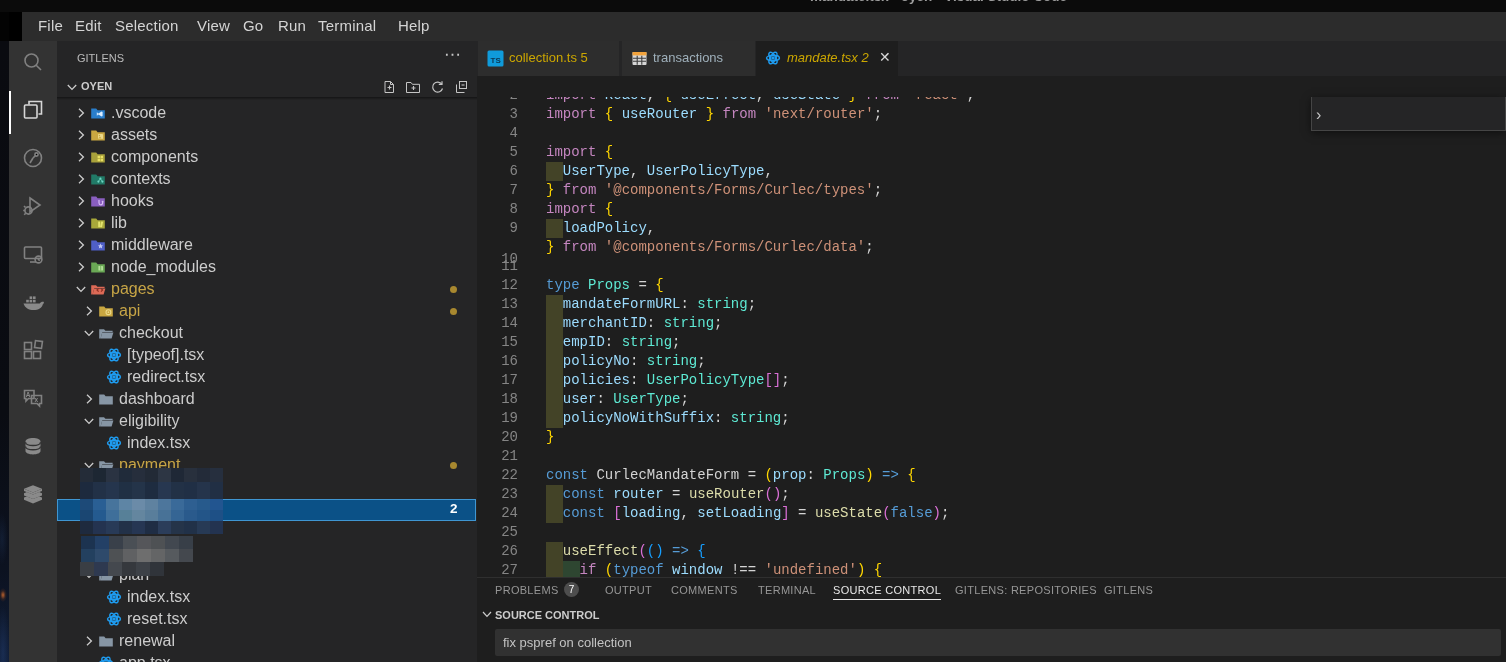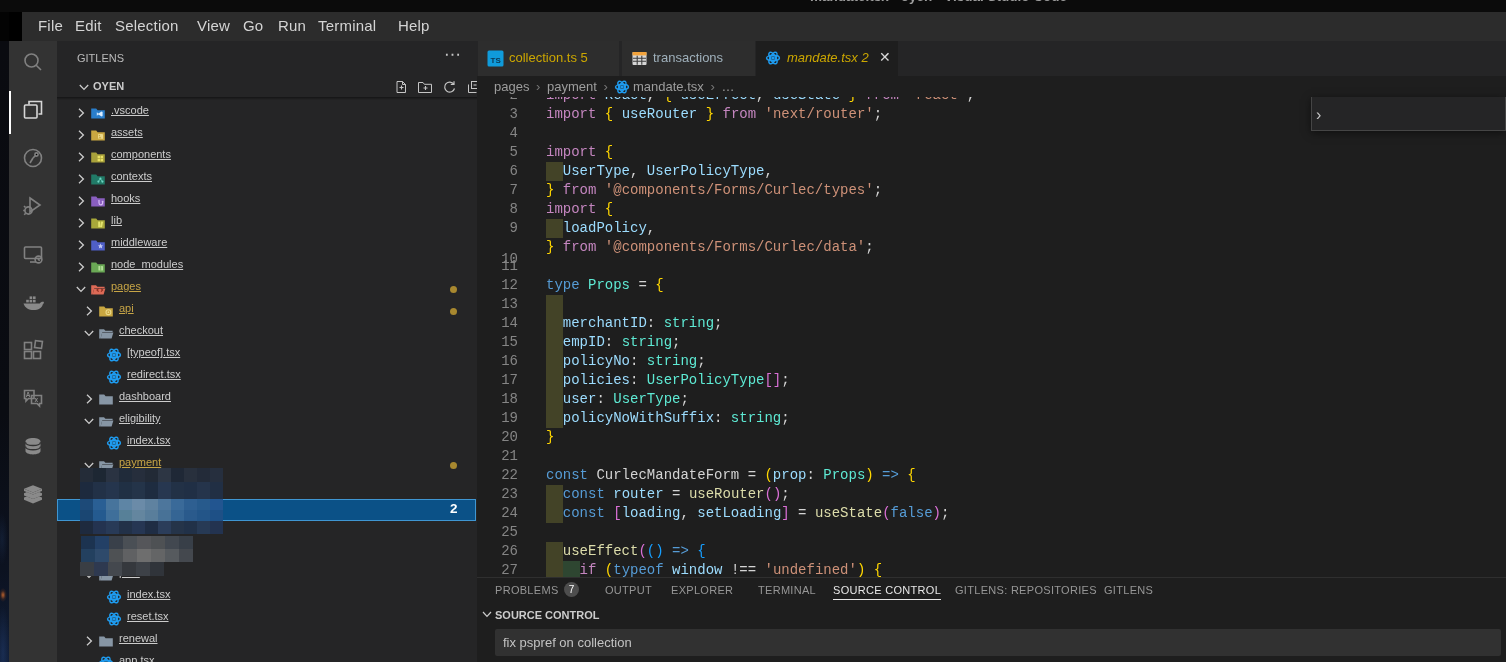--- a/index.html
+++ b/index.html
@@ -24,25 +24,25 @@
        radial-gradient(4px 7px at 3px 554px, rgba(205,105,45,0.9), rgba(120,60,30,0.3) 60%, rgba(0,0,0,0) 100%),
        radial-gradient(6px 26px at 2px 498px, rgba(35,60,100,0.3), rgba(0,0,0,0) 100%),
        radial-gradient(7px 48px at 3px 612px, rgba(40,70,125,0.4), rgba(0,0,0,0) 100%),
        linear-gradient(180deg, #0a0b10 0%, #0a0c12 60%, #0c1220 85%, #101d36 100%); }
 
   
   #sidebar { left:57px; top:41px; width:420px; height:621px; background:#252526; overflow:hidden; }
   .sbx { position:absolute; color:#cccccc; }
   #explabel { left:20px; top:11px; font-size:11px; color:#bbbbbb; }
   #dots3 { left:387px; top:3px; font-size:17px; color:#c5c5c5; letter-spacing:1px; }
-  #oyenhead { left:12px; top:35px; width:420px; height:22px;text-align:center; }
+  #oyenhead { left:0; top:35px; width:420px; height:22px;text-align:center; }
   .row { position:absolute; left:0; width:420px; height:22px; }
   .twisty { position:absolute; width:16px; height:16px; top:3px; }
   .ficon { position:absolute; width:16px; height:16px; top:3px; }
-  .lbl { position:absolute; top:2px; font-size:11px; color:#cccccc; white-space:nowrap;text-decoration:underline; }
+  .lbl { position:absolute; top:2px; font-size:16px; color:#cccccc; white-space:nowrap; }
   .gold { color:#c7a546 !important; }
   .gdot { position:absolute; left:393px; top:8px; width:7px; height:7px; border-radius:50%; background:#a8882f; }
   #selrow { left:0; top:458px; width:419px; height:22px; background:#0b5187; border:1px solid #3f96d2; }
   #selbadge { left:393px; top:460px; font-size:13.5px; font-weight:bold; color:#ffffff; }
 
   
   #egroup { left:477px; top:41px; width:1029px; height:621px; background:#1e1e1e; }
   #tabbar { position:absolute; left:0; top:0; width:1029px; height:35px; background:#252526; }
   .tab { position:absolute; top:0; height:35px; background:#2d2d2d; }
   .tablbl { position:absolute; top:9px; font-size:13px; white-space:nowrap; }
@@ -532,32 +532,20 @@
                 <ellipse cx="8" cy="8" rx="6.4" ry="2.7"></ellipse>
                 <ellipse cx="8" cy="8" rx="6.4" ry="2.7" transform="rotate(60 8 8)"></ellipse>
                 <ellipse cx="8" cy="8" rx="6.4" ry="2.7" transform="rotate(120 8 8)"></ellipse>
               </g>
               <circle cx="8" cy="8" r="1.8" fill="#1f9cf0"></circle>
             </svg></span>
           <span class="tablbl" style="left:31px;color:#cca700;font-style:italic">mandate.tsx 2</span>
           <span style="position:absolute;left:123px;top:8px;color:#d8d8d8;font-size:14px">✕</span>
         </div>
       </div>
-<div id="breadcrumbs">
-        <span style="position:absolute;left:17px;top:3px">pages<span style="color:#767676;padding:0 3px">&nbsp;›&nbsp;</span>payment<span style="color:#767676;padding:0 3px">&nbsp;›&nbsp;</span></span>
-        <span style="position:absolute;left:137px;top:3px"><svg width="16" height="16" viewBox="0 0 16 16" style="">
-            <g stroke="#1f9cf0" stroke-width="1.5" fill="none">
-              <ellipse cx="8" cy="8" rx="6.4" ry="2.7"></ellipse>
-              <ellipse cx="8" cy="8" rx="6.4" ry="2.7" transform="rotate(60 8 8)"></ellipse>
-              <ellipse cx="8" cy="8" rx="6.4" ry="2.7" transform="rotate(120 8 8)"></ellipse>
-            </g>
-            <circle cx="8" cy="8" r="1.8" fill="#1f9cf0"></circle>
-          </svg></span>
-        <span style="position:absolute;left:156px;top:3px">mandate.tsx<span style="color:#767676;padding:0 3px">&nbsp;›&nbsp;</span>…</span>
-      </div>
 <div id="code">
         <div class="gn" style="top:-11px">2</div>
 <div class="cl" style="top:-11px"><span class="kp">import</span> <span class="v">React</span>, <span class="b1">{</span> <span class="v">useEffect</span>, <span class="v">useState</span> <span class="b1">}</span> <span class="kp">from</span> <span class="s">'react'</span>;</div>
 <div class="gn" style="top:8px">3</div>
 <div class="cl" style="top:8px"><span class="kp">import</span> <span class="b1">{</span> <span class="v">useRouter</span> <span class="b1">}</span> <span class="kp">from</span> <span class="s">'next/router'</span>;</div>
 <div class="gn" style="top:27px">4</div>
 <div class="gn" style="top:46px">5</div>
 <div class="cl" style="top:46px"><span class="kp">import</span> <span class="b1">{</span></div>
 <div class="ind" style="top:65px"></div>
 <div class="gn" style="top:65px">6</div>
@@ -569,20 +557,21 @@
 <div class="ind" style="top:122px"></div>
 <div class="gn" style="top:122px">9</div>
 <div class="cl" style="top:122px">  <span class="v">loadPolicy</span>,</div>
 <div class="gn" style="top:153px">10</div>
 <div class="cl" style="top:141px"><span class="b1">}</span> <span class="kp">from</span> <span class="s">'@components/Forms/Curlec/data'</span>;</div>
 <div class="gn" style="top:160px">11</div>
 <div class="gn" style="top:179px">12</div>
 <div class="cl" style="top:179px"><span class="kb">type</span> <span class="ty">Props</span> = <span class="b1">{</span></div>
 <div class="ind" style="top:198px"></div>
 <div class="gn" style="top:198px">13</div>
+<div class="cl" style="top:198px">  <span class="v">mandateFormURL</span>: <span class="ty">string</span>;</div>
 <div class="ind" style="top:217px"></div>
 <div class="gn" style="top:217px">14</div>
 <div class="cl" style="top:217px">  <span class="v">merchantID</span>: <span class="ty">string</span>;</div>
 <div class="ind" style="top:236px"></div>
 <div class="gn" style="top:236px">15</div>
 <div class="cl" style="top:236px">  <span class="v">empID</span>: <span class="ty">string</span>;</div>
 <div class="ind" style="top:255px"></div>
 <div class="gn" style="top:255px">16</div>
 <div class="cl" style="top:255px">  <span class="v">policyNo</span>: <span class="ty">string</span>;</div>
 <div class="ind" style="top:274px"></div>
@@ -613,21 +602,21 @@
 <div class="ind2" style="top:464px"></div>
 <div class="gn" style="top:464px">27</div>
 <div class="cl" style="top:464px">    <span class="kp">if</span> <span class="b1">(</span><span class="kb">typeof</span> <span class="v">window</span> !== <span class="s">'undefined'</span><span class="b1">)</span> <span class="b1">{</span></div>
       </div>
 <div id="find">
         <span id="findchev">›</span>
       </div>
 <div id="panel">
         <span class="ptab" style="left:18px;">PROBLEMS</span>
         <span class="ptab" style="left:128px;">OUTPUT</span>
-        <span class="ptab" style="left:194px;">EXPLORER</span>
+        <span class="ptab" style="left:194px;">COMMENTS</span>
         <span class="ptab" style="left:281px;">TERMINAL</span>
         <span class="ptab" style="left:356px;color:#e7e7e7;border-bottom:1px solid #e7e7e7;padding-bottom:3px;">SOURCE CONTROL</span>
         <span class="ptab" style="left:478px;">GITLENS: REPOSITORIES</span>
         <span class="ptab" style="left:627px;">GITLENS</span>
         <span id="pbadge">7</span>
         <span style="position:absolute;left:3px;top:29px"><svg width="14" height="14" viewBox="0 0 14 14" style="">
             <path d="M3 5 L7 9.4 L11 5" stroke="#cccccc" stroke-width="1.2" fill="none"></path>
           </svg></span>
         <span id="schead" style="left:18px;">SOURCE CONTROL</span>
         <div id="scminput">

